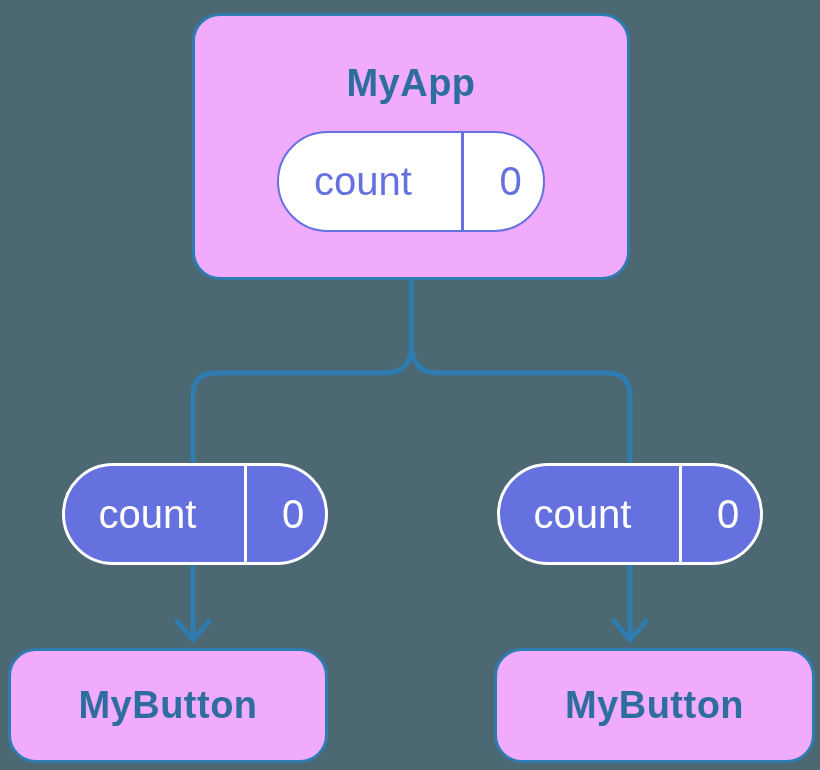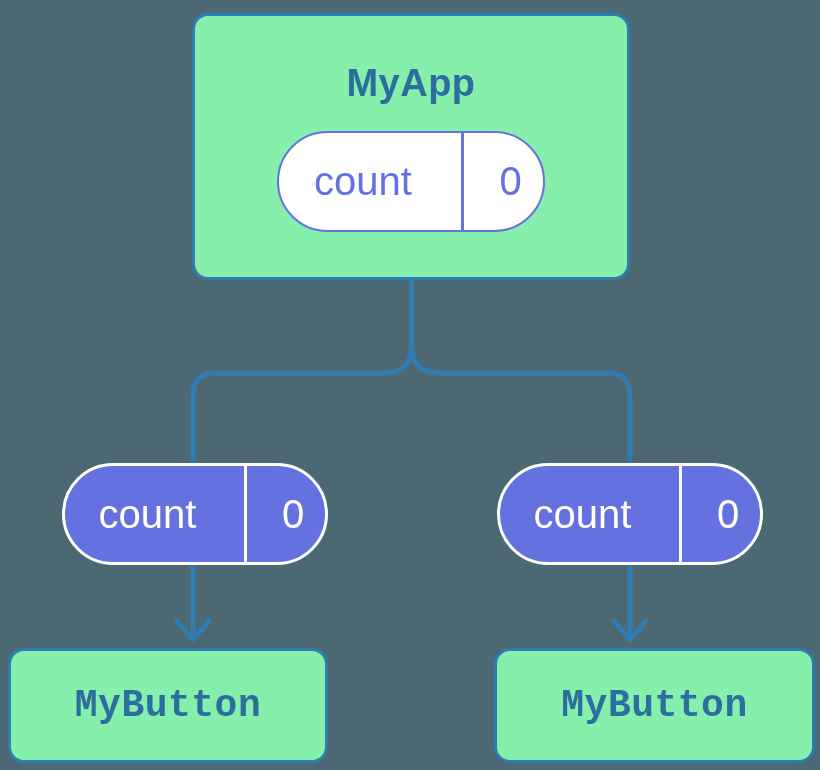--- a/index.html
+++ b/index.html
@@ -24,23 +24,23 @@
   .edges path, .edges line, .edges polyline {
     fill: none;
     stroke: #2E7CB0;
     stroke-width: 5;
   }
 
   
   .node {
     position: absolute;
     box-sizing: border-box;
-    background: #86efac;
+    background: #f0abfc;
     border: 3px solid #2E7CB0;
-    border-radius: 16px;
+    border-radius: 28px;
     z-index: 2;
   }
   .node-label {
     font-weight: 700;
     font-size: 38px;
     color: #2D6E9E;
     letter-spacing: 0.5px;
   }
   .root-node {
     left: 192px; top: 13px;
@@ -51,21 +51,20 @@
     text-align: center;
     margin-top: 46px;
     line-height: 42px;
   }
   .child-node {
     top: 648px;
     height: 115px;
     display: flex;
     align-items: center;
     justify-content: center;
-    font-family: Liberation Mono, monospace;
   }
   .child-node-left  { left: 8px;   width: 320px; }
   .child-node-right { left: 494px; width: 321px; }
 
   
   .pill {
     position: absolute;
     box-sizing: border-box;
     display: flex;
     align-items: stretch;

